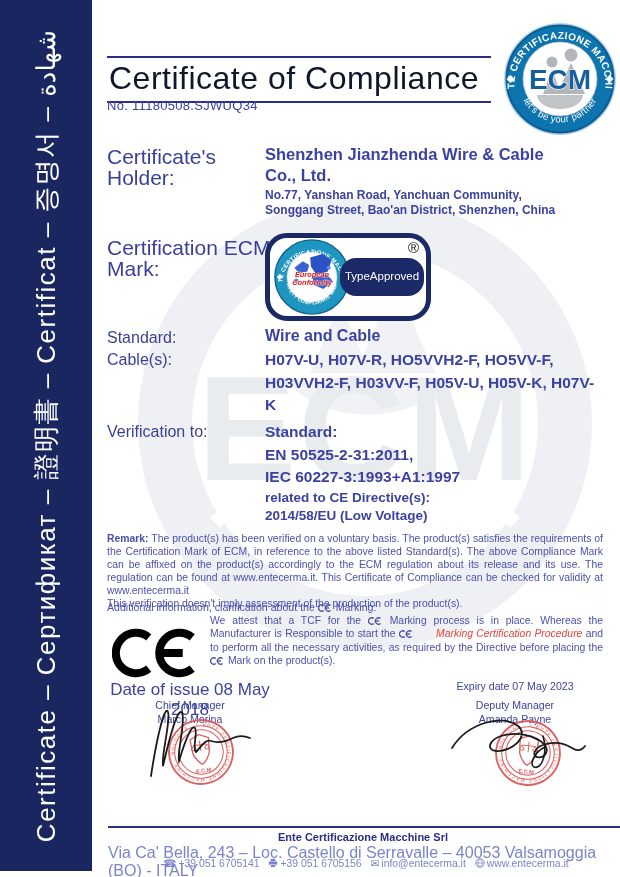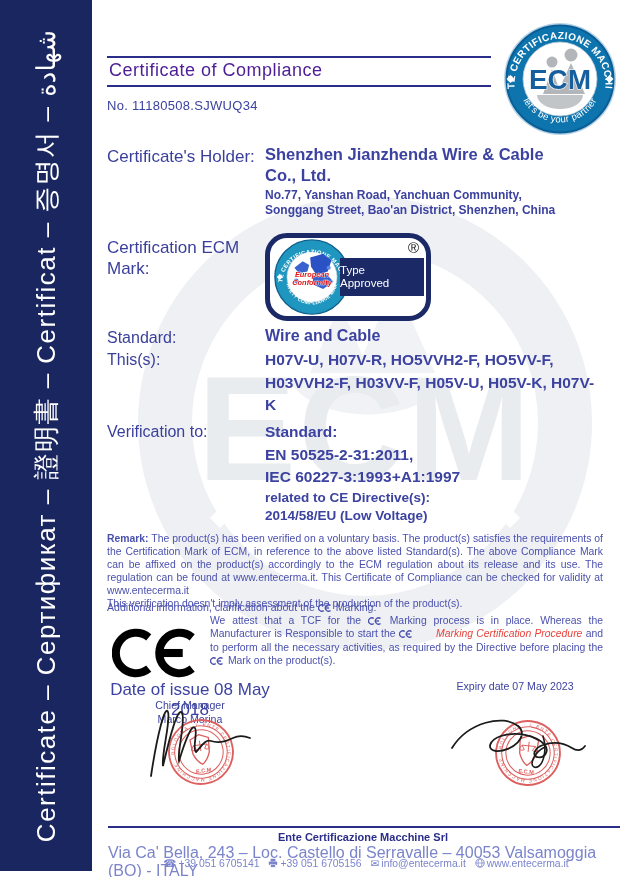--- a/index.html
+++ b/index.html
@@ -13,37 +13,37 @@
                   white-space:nowrap; color:#ffffff; font-size:26px; letter-spacing:1.5px; }
 
   
   .watermark { position:absolute; left:95px; top:168px; width:540px; height:570px; z-index:0; }
 
   .content { position:absolute; inset:0; z-index:1; }
   .abs { position:absolute; }
 
   
   .title-block { left:107px; top:56px; width:384px; border-top:2px solid #2b2e88; border-bottom:2px solid #2b2e88;
-                 padding:2px 0 4px 2px; color:#4c1d95; font-size:18px; letter-spacing:0.5px; }
+                 padding:2px 0 4px 2px; color:#0f172a; font-size:32px; letter-spacing:0.5px; }
   .cert-no { left:107px; top:98px; color:#3c42a0; font-size:13px; letter-spacing:0.3px; }
   .ecm-logo { left:503px; top:22px; width:114px; height:114px; }
 
   
-  .lbl { color:#3a3f9b; font-size:17px; line-height:21px; }
+  .lbl { color:#3a3f9b; font-size:21px; line-height:21px; }
   .val { color:#3c42a0;font-weight:bold; }
   .holder-label { left:107px; top:146px; width:150px; }
   .holder-name { left:265px; top:144px; width:290px; font-size:16.5px; line-height:21px; }
   .holder-address { left:265px; top:188px; font-size:12px; line-height:15px; }
 
   .mark-label { left:107px; top:237px; width:170px; }
   .mark-box { left:265px; top:233px; width:166px; height:88px; border:5px solid #1b2a67; border-radius:22px; background:#fff; }
   .mark-seal { position:absolute; left:4px; top:1px; width:76px; height:76px; }
   .mark-reg { position:absolute; right:7px; top:1px; font-size:15px; color:#101010; }
   .mark-badge { position:absolute; left:70px; top:20px; width:84px; height:38px; background:#1b2a67; color:#fff;
-                font-size:11.5px; line-height:13.5px; display:flex; flex-direction:column; align-items:flex-start; justify-content:center; }
+                font-size:11.5px; line-height:13.5px; display:flex; flex-direction:row; align-items:center; justify-content:center;border-radius:16px; }
 
   .product-label { left:107px; top:327px; font-size:16px; }
   .product-value { left:265px; top:327px; font-size:16px; }
   .models-label  { left:107px; top:349px; font-size:16px; }
   .models-value  { left:265px; top:349px; font-size:15.5px; line-height:22.5px; width:330px; }
   .models-value sup { font-size:9px; }
 
   .verif-label { left:107px; top:421px; font-size:16px; }
   .verif-value { left:265px; top:421px; font-size:15.5px; line-height:22.5px; }
   .directive   { left:265px; top:489px; font-size:13.5px; line-height:18px; }
@@ -157,21 +157,21 @@
       </svg>
       <div class="mark-reg">®</div>
       <div class="mark-badge">
         <span>Type</span>
         <span>Approved</span>
       </div>
     </div>
 
     <div class="abs lbl product-label">Standard:</div>
     <div class="abs val product-value">Wire and Cable</div>
-    <div class="abs lbl models-label">This(s):</div>
+    <div class="abs lbl models-label">Cable(s):</div>
     <div class="abs val models-value">
       <div>H07V-U, H07V-R, HO5VVH2-F, HO5VV-F,</div>
       <div>H03VVH2-F, H03VV-F, H05V-U, H05V-K, H07V-K</div>
     </div>
 
     <div class="abs lbl verif-label">Verification to:</div>
     <div class="abs val verif-value">
       <div>Standard:</div>
       <div>EN 50525-2-31:2011,</div>
       <div>IEC 60227-3:1993+A1:1997</div>
@@ -225,20 +225,24 @@
       </svg>
       <span>Mark on the product(s).</span>
     </div>
 
     <div class="abs date-issue">Date of issue 08 May 2018</div>
     <div class="abs date-expiry">Expiry date 07 May 2023</div>
 
     <div class="abs sig-block-left">
       <div>Chief Manager</div>
       <div>Marco Morina</div>
+    </div>
+    <div class="abs sig-block-right">
+      <div>Deputy Manager</div>
+      <div>Amanda Payne</div>
     </div>
 
     <svg class="abs stamp-left" viewBox="0 0 66 66">
       <g transform="rotate(-8 33 33)" stroke="#dd5f5f" fill="none">
         <circle cx="33" cy="33" r="31" stroke-width="1.8"></circle>
         <circle cx="33" cy="33" r="21.5" stroke-width="1"></circle>
         <path id="stampArcL" d="M 33 7.5 A 25.5 25.5 0 1 1 32.9 7.5"></path>
         <text font-size="4.6" fill="#dd5f5f" stroke="none" letter-spacing="1.1">
           <textPath href="#stampArcL">· ENTE CERTIFICAZIONE MACCHINE · BOLOGNA · ITALY ·</textPath>
         </text>

